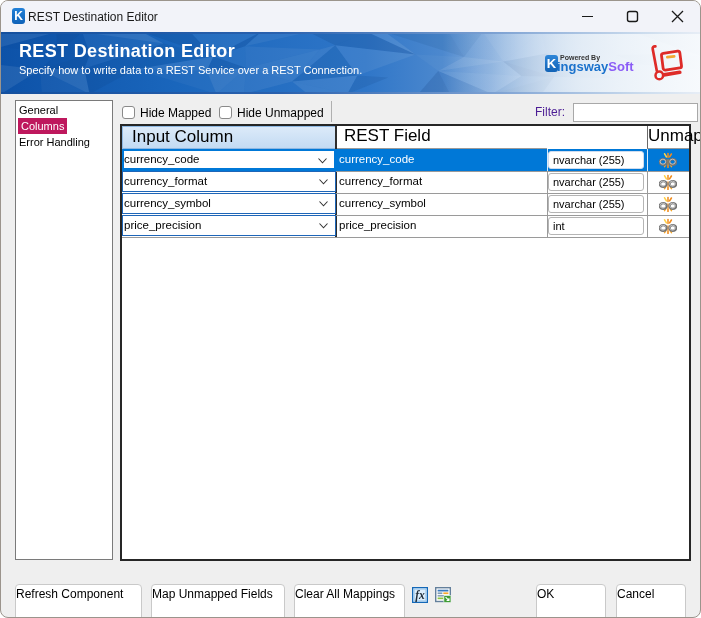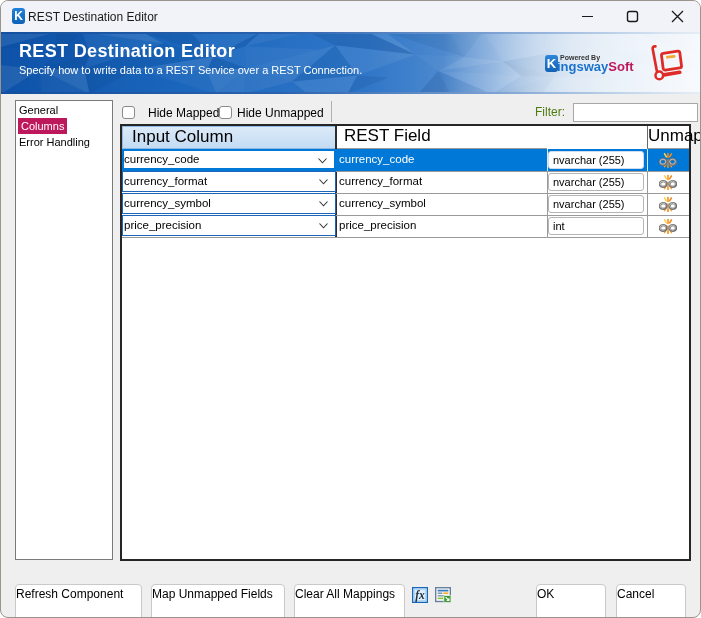--- a/index.html
+++ b/index.html
@@ -18,33 +18,33 @@
 #header { position:absolute; left:0; top:31px; width:701px; height:62px; overflow:hidden; }
 #hdr-title { position:absolute; left:18px; top:9px; font-size:18px; font-weight:bold; color:#fff; letter-spacing:0.35px; }
 #hdr-sub { position:absolute; left:18px; top:32px; font-size:11px; color:#fff; letter-spacing:0px; }
 
 #logo { position:absolute; left:544px; top:22px; width:100px; height:20px; }
 #logo-k { position:absolute; left:0; top:1px; width:13px; height:17px; border-radius:3px;
   background:linear-gradient(180deg,#2e86d8,#1263b6); color:#fff; font-weight:bold; font-size:13px;
   text-align:center; line-height:17px; }
 #logo-pb { position:absolute; left:15px; top:0px; font-size:7px; font-weight:bold; color:#333; }
 #logo-name { position:absolute; left:12px; top:5px; font-size:13px; font-weight:bold; color:#1b72cc; letter-spacing:0px; }
-#logo-name .soft { color:#be185d;text-align:center; }
+#logo-name .soft { color:#8b5cf6;text-align:center; }
 #dolly { position:absolute; left:649px; top:12px; }
 
 #listbox { position:absolute; left:14px; top:99px; width:98px; height:460px; background:#fff;
   border:1px solid #7a7a7a; font-size:11px; color:#000; padding-top:1px; }
 #listbox .it { padding:0 0 0 3px; height:16px; line-height:16px; }
 #listbox .sel { background:#be185d; color:#fff; display:inline-block; padding:0 3px 0 3px; margin-left:2px; height:16px; line-height:16px; }
 .cb { position:absolute; top:105px; width:13px; height:13px; border:1px solid #8a8a8a; border-radius:3px; background:#fff; }
 .cblbl { position:absolute; top:105px; font-size:12px; color:#000; }
-#cb1 { left:121px; } #cb1l { left:147px; }
+#cb1 { left:121px; } #cb1l { left:139px; }
 #cb2 { left:218px; } #cb2l { left:236px; }
 #tsep { position:absolute; left:330px; top:100px; width:1px; height:21px; background:#b0b0b0; }
-#filterlbl { position:absolute; left:534px; top:104px; font-size:12px; color:#4d7c0f; }
+#filterlbl { position:absolute; left:534px; top:104px; font-size:12px; color:#4c1d95; }
 #filterbox { position:absolute; left:572px; top:102px; width:125px; height:19px; background:#fff; border:1px solid #a8a8a8; }
 
 #grid { position:absolute; left:119px; top:123px; width:571px; height:437px; background:#fff; border:2px solid #262626; }
 .hcell { position:absolute; top:0; height:23px; font-size:17px; color:#000; line-height:20px; background:#fff; }
 #hc1 { left:0; width:214px; background:linear-gradient(180deg,#dceaf9,#c3dbf3); border:1px solid #8fb8e2; padding-left:9px; }
 #hc2 { left:214px; width:211px; padding-left:8px; border-bottom:1px solid #9a9a9a; }
 #hc3 { left:425px; width:100px; border-left:1px solid #6a6a6a; padding-left:7px; border-bottom:1px solid #9a9a9a; }
 #hc4 { left:525px; width:42px; border-left:1px solid #6a6a6a; text-align:center; border-bottom:1px solid #9a9a9a; }
 .row { position:absolute; left:0; width:567px; height:22px; }
 #r1 { top:23px; } #r2 { top:45px; } #r3 { top:67px; } #r4 { top:89px; }

